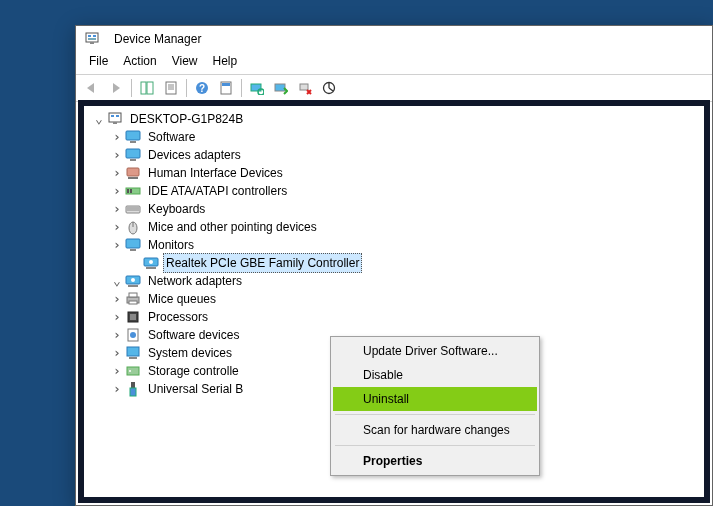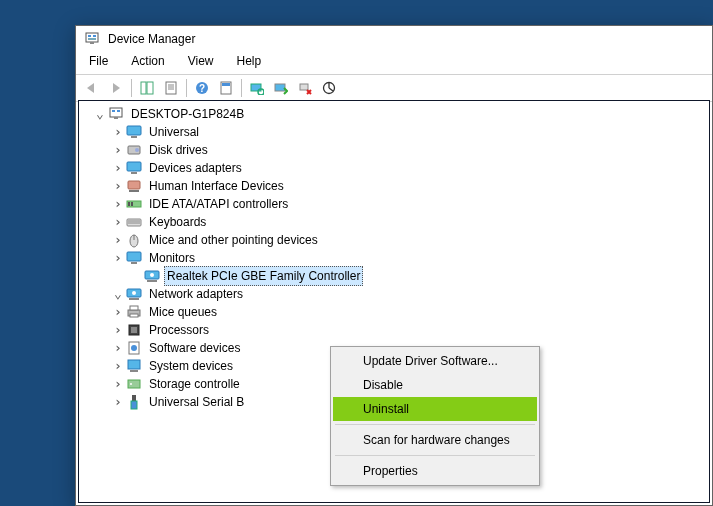--- a/index.html
+++ b/index.html
@@ -1,43 +1,43 @@
 <!DOCTYPE html>
 <html><head>
 <meta charset="utf-8">
 <style>
   html,body{margin:0;padding:0;font-family:"Segoe UI",Tahoma,sans-serif;font-size:12px;background:#1a4a7a;width:713px;height:506px;overflow:hidden}
   .window{position:absolute;left:75px;top:25px;right:0;bottom:0;background:#fff;border:1px solid #646464;box-shadow:0 4px 20px rgba(0,0,0,.3)}
-  .titlebar{display:flex;align-items:center;gap:8px;padding:5px 8px 3px;background:#fff}
+  .titlebar{display:flex;align-items:center;gap:14px;padding:5px 8px 3px;background:#fff}
   .title-icon svg{display:block}
   .title-text{font-size:12px}
-  .menubar{display:flex;gap:9px;padding:2px 6px 4px}
+  .menubar{display:flex;gap:1px;padding:2px 6px 4px}
   .menu-item{padding:2px 7px;cursor:default}
   .toolbar{display:flex;align-items:center;padding:2px 4px;border-top:1px solid #d0d0d0;border-bottom:1px solid #d0d0d0;background:#fff}
   .tbtn{width:22px;height:22px;display:flex;align-items:center;justify-content:center;margin:0 1px;cursor:default}
   .tbtn.disabled{opacity:.45}
   .tsep{width:1px;height:18px;background:#c0c0c0;margin:0 3px}
-  .content{position:absolute;left:2px;right:2px;top:74px;bottom:2px;border:1px solid #0f172a;background:#fff;overflow:hidden;padding:4px 0 0 14px}
+  .content{position:absolute;left:2px;right:2px;top:74px;bottom:2px;border:6px solid #0f172a;background:#fff;overflow:hidden;padding:4px 0 0 8px}
   .tree{line-height:18px;font-size:12px}
   .row{display:flex;align-items:center;height:18px;white-space:nowrap}
   .exp{width:14px;text-align:center;color:#606060;font-family:monospace;font-size:13px}
   .exp.open::before{content:"⌄"}
   .exp.closed::before{content:"›";font-weight:bold}
   .exp.none::before{content:""}
   .ic{width:16px;height:16px;margin:0 4px 0 1px;display:inline-flex;align-items:center;justify-content:center;flex-shrink:0}
   .label{padding:0 3px}
   .label.sel{background:#cde8ff;border:1px dotted #555;padding:0 2px}
   .ind0{padding-left:0}
   .ind1{padding-left:18px}
   .ind2{padding-left:36px}
-  .ctx{position:absolute;left:254px;top:320px;width:204px;background:#f0f0f0;border:1px solid #a0a0a0;box-shadow:2px 2px 4px rgba(0,0,0,.25);padding:2px}
+  .ctx{position:absolute;left:254px;top:310px;width:204px;background:#f0f0f0;border:1px solid #a0a0a0;box-shadow:2px 2px 4px rgba(0,0,0,.25);padding:2px}
   .ctx-item{padding:5px 10px 5px 30px;font-size:12px;cursor:default}
   .ctx-item.hi{background:#84cc16}
   .ctx-sep{height:1px;background:#d0d0d0;margin:3px 2px}
-  .ctx-item.bold{font-weight:normal}
+  .ctx-item.bold{font-weight:bold}
 </style>
 </head>
 <body>
 
 <div class="window">
   <div class="titlebar">
     <span class="title-icon">
       <svg width="16" height="16" viewBox="0 0 16 16">
           <rect x="2" y="2" width="12" height="9" fill="#fff" stroke="#555"></rect>
           <rect x="4" y="4" width="3" height="2" fill="#4a90d9"></rect>
@@ -137,31 +137,21 @@
           <span class="label">DESKTOP-G1P824B</span>
         </div>
         <div class="row ind1">
           <span class="exp closed"></span>
           <span class="ic">
             <svg width="16" height="16" viewBox="0 0 16 16">
               <rect x="1" y="2" width="14" height="9" rx="1" fill="#55b6e8" stroke="#2a7ab8"></rect>
               <rect x="5" y="12" width="6" height="2" fill="#888"></rect>
             </svg>
           </span>
-          <span class="label">Universal</span>
-        </div>
-        <div class="row ind1">
-          <span class="exp closed"></span>
-          <span class="ic">
-            <svg width="16" height="16" viewBox="0 0 16 16">
-              <rect x="2" y="4" width="12" height="8" rx="1" fill="#c8c8c8" stroke="#777"></rect>
-              <circle cx="11" cy="8" r="2" fill="#9ad"></circle>
-            </svg>
-          </span>
-          <span class="label">Disk drives</span>
+          <span class="label">Software</span>
         </div>
         <div class="row ind1">
           <span class="exp closed"></span>
           <span class="ic">
             <svg width="16" height="16" viewBox="0 0 16 16">
               <rect x="1" y="2" width="14" height="9" rx="1" fill="#55b6e8" stroke="#2a7ab8"></rect>
               <rect x="5" y="12" width="6" height="2" fill="#888"></rect>
             </svg>
           </span>
           <span class="label">Devices adapters</span>

